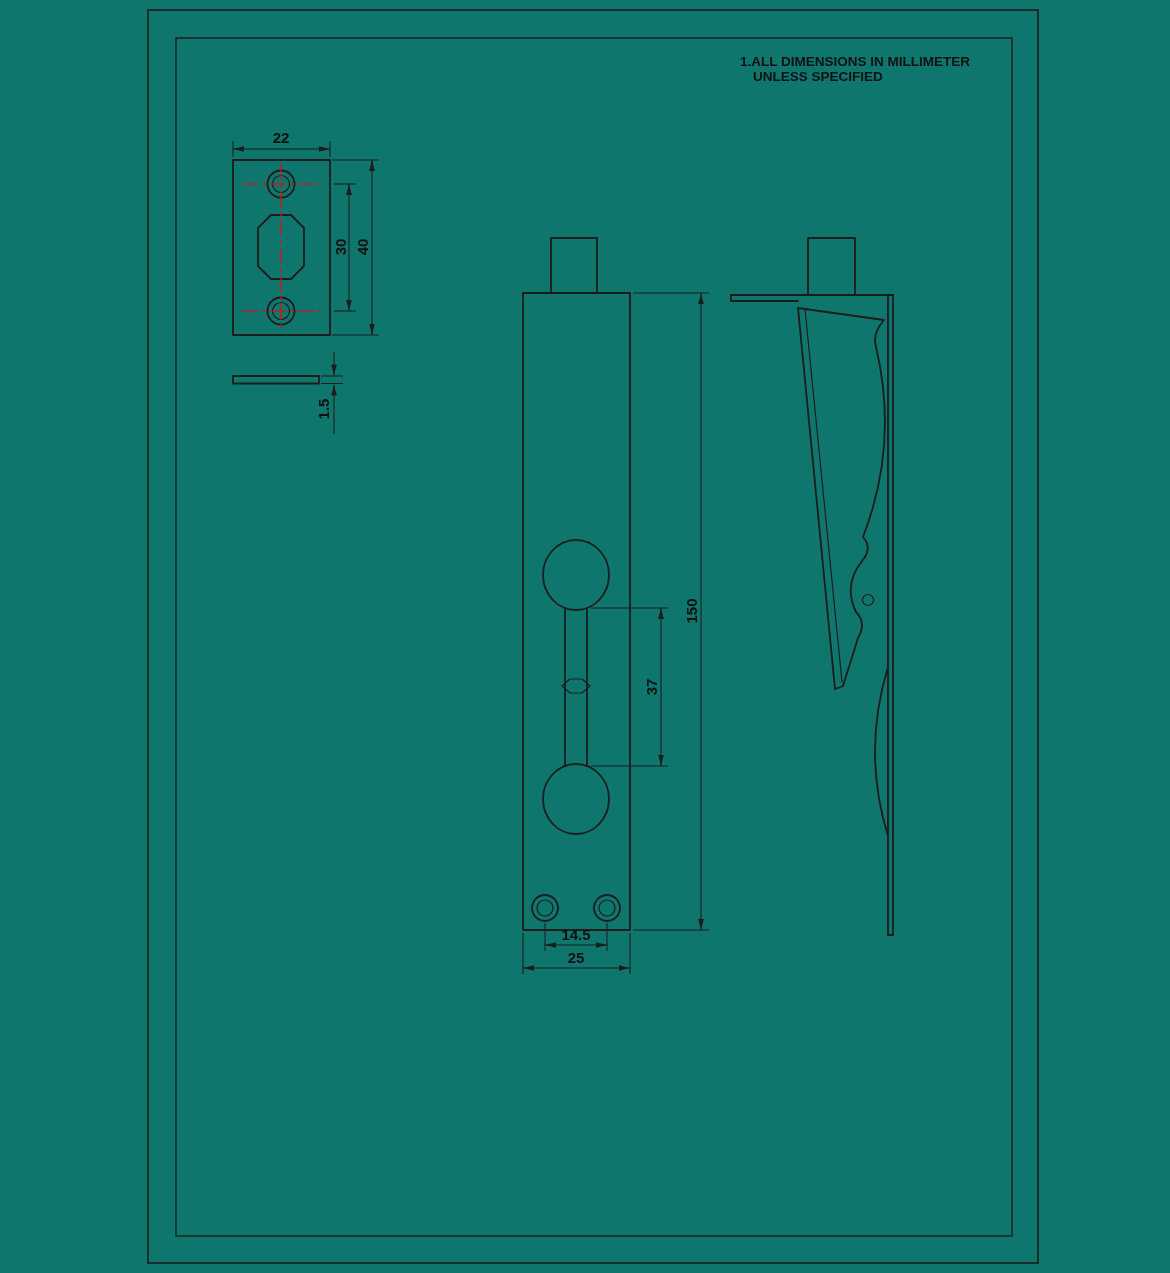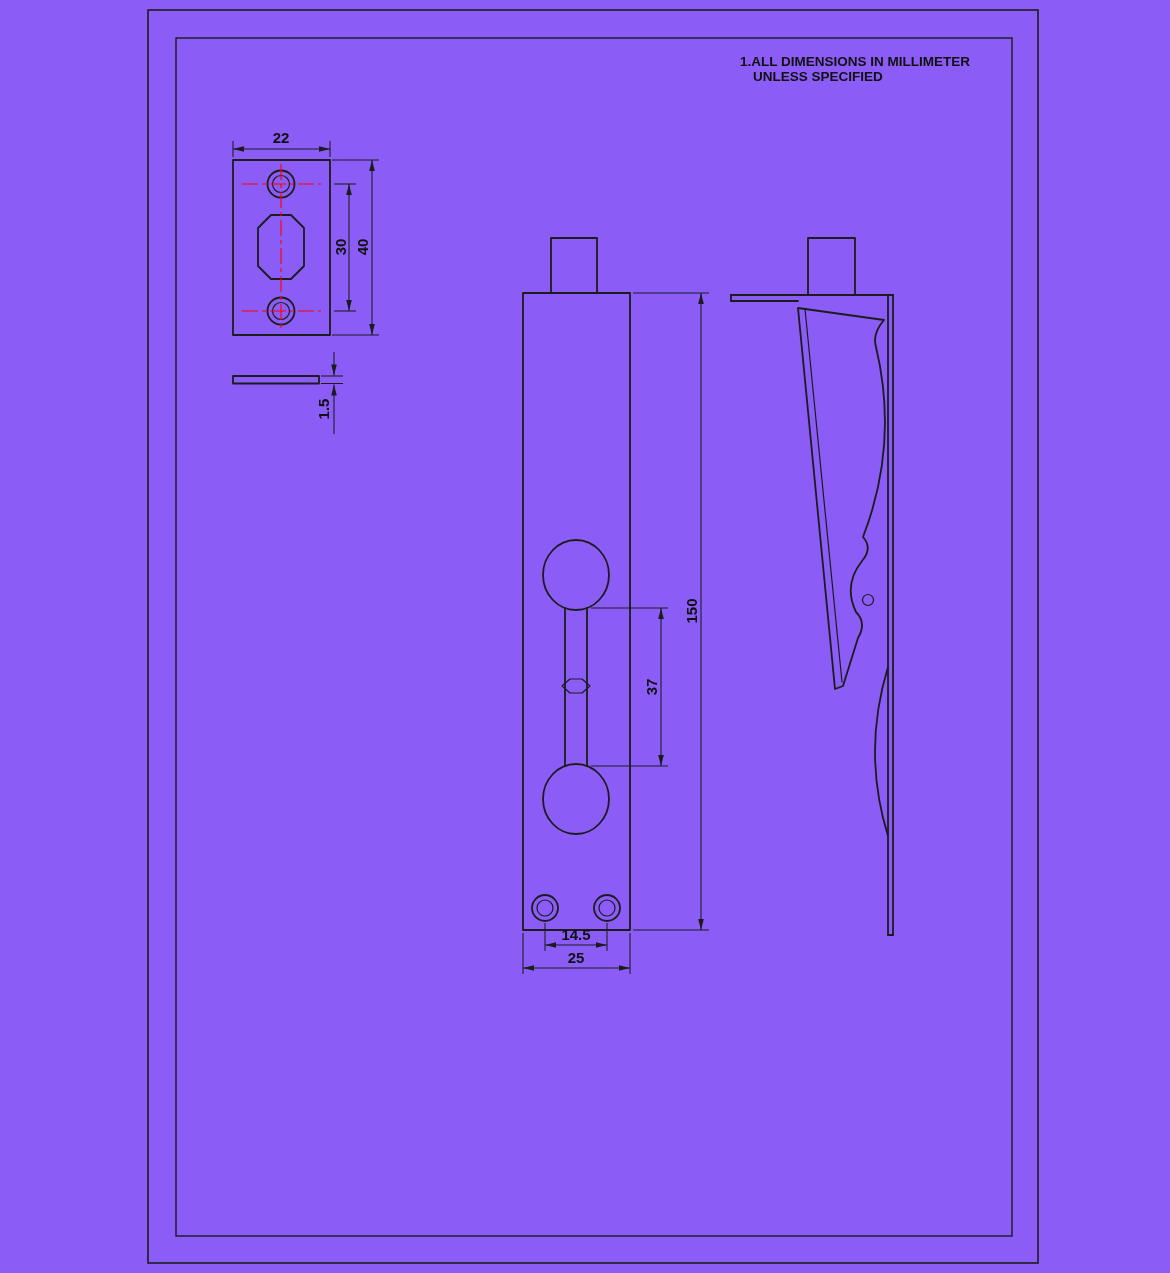--- a/index.html
+++ b/index.html
@@ -1,16 +1,16 @@
 <!DOCTYPE html>
 <html><head>
 <meta charset="utf-8">
 <style>
   html,body{margin:0;padding:0;background:#ffffff;}
-  .sheet{position:relative;width:1170px;height:1273px;background:#8b5cf6;overflow:hidden;}
+  .sheet{position:relative;width:1170px;height:1273px;background:#0f766e;overflow:hidden;}
   svg{display:block;}
   .border{fill:none;stroke:#1c1c1c;stroke-width:1.6;}
   .border-inner{fill:none;stroke:#1c1c1c;stroke-width:1.4;}
   .obj{fill:none;stroke:#1c1c1c;stroke-width:1.8;stroke-linejoin:round;stroke-linecap:round;}
   .obj-thin{fill:none;stroke:#1c1c1c;stroke-width:1.2;stroke-linejoin:round;stroke-linecap:round;}
   .dim,.ext{fill:none;stroke:#1c1c1c;stroke-width:1.05;}
   .cl{fill:none;stroke-width:1.1;stroke-dasharray:16 4 4 4;}
   .dim-text{font-family:"Liberation Sans",sans-serif;font-size:15px;font-weight:700;fill:#111111;text-anchor:middle;}
   .note-text{font-family:"Liberation Sans",sans-serif;font-size:13.5px;font-weight:700;fill:#111111;text-anchor:start;}
 </style>

